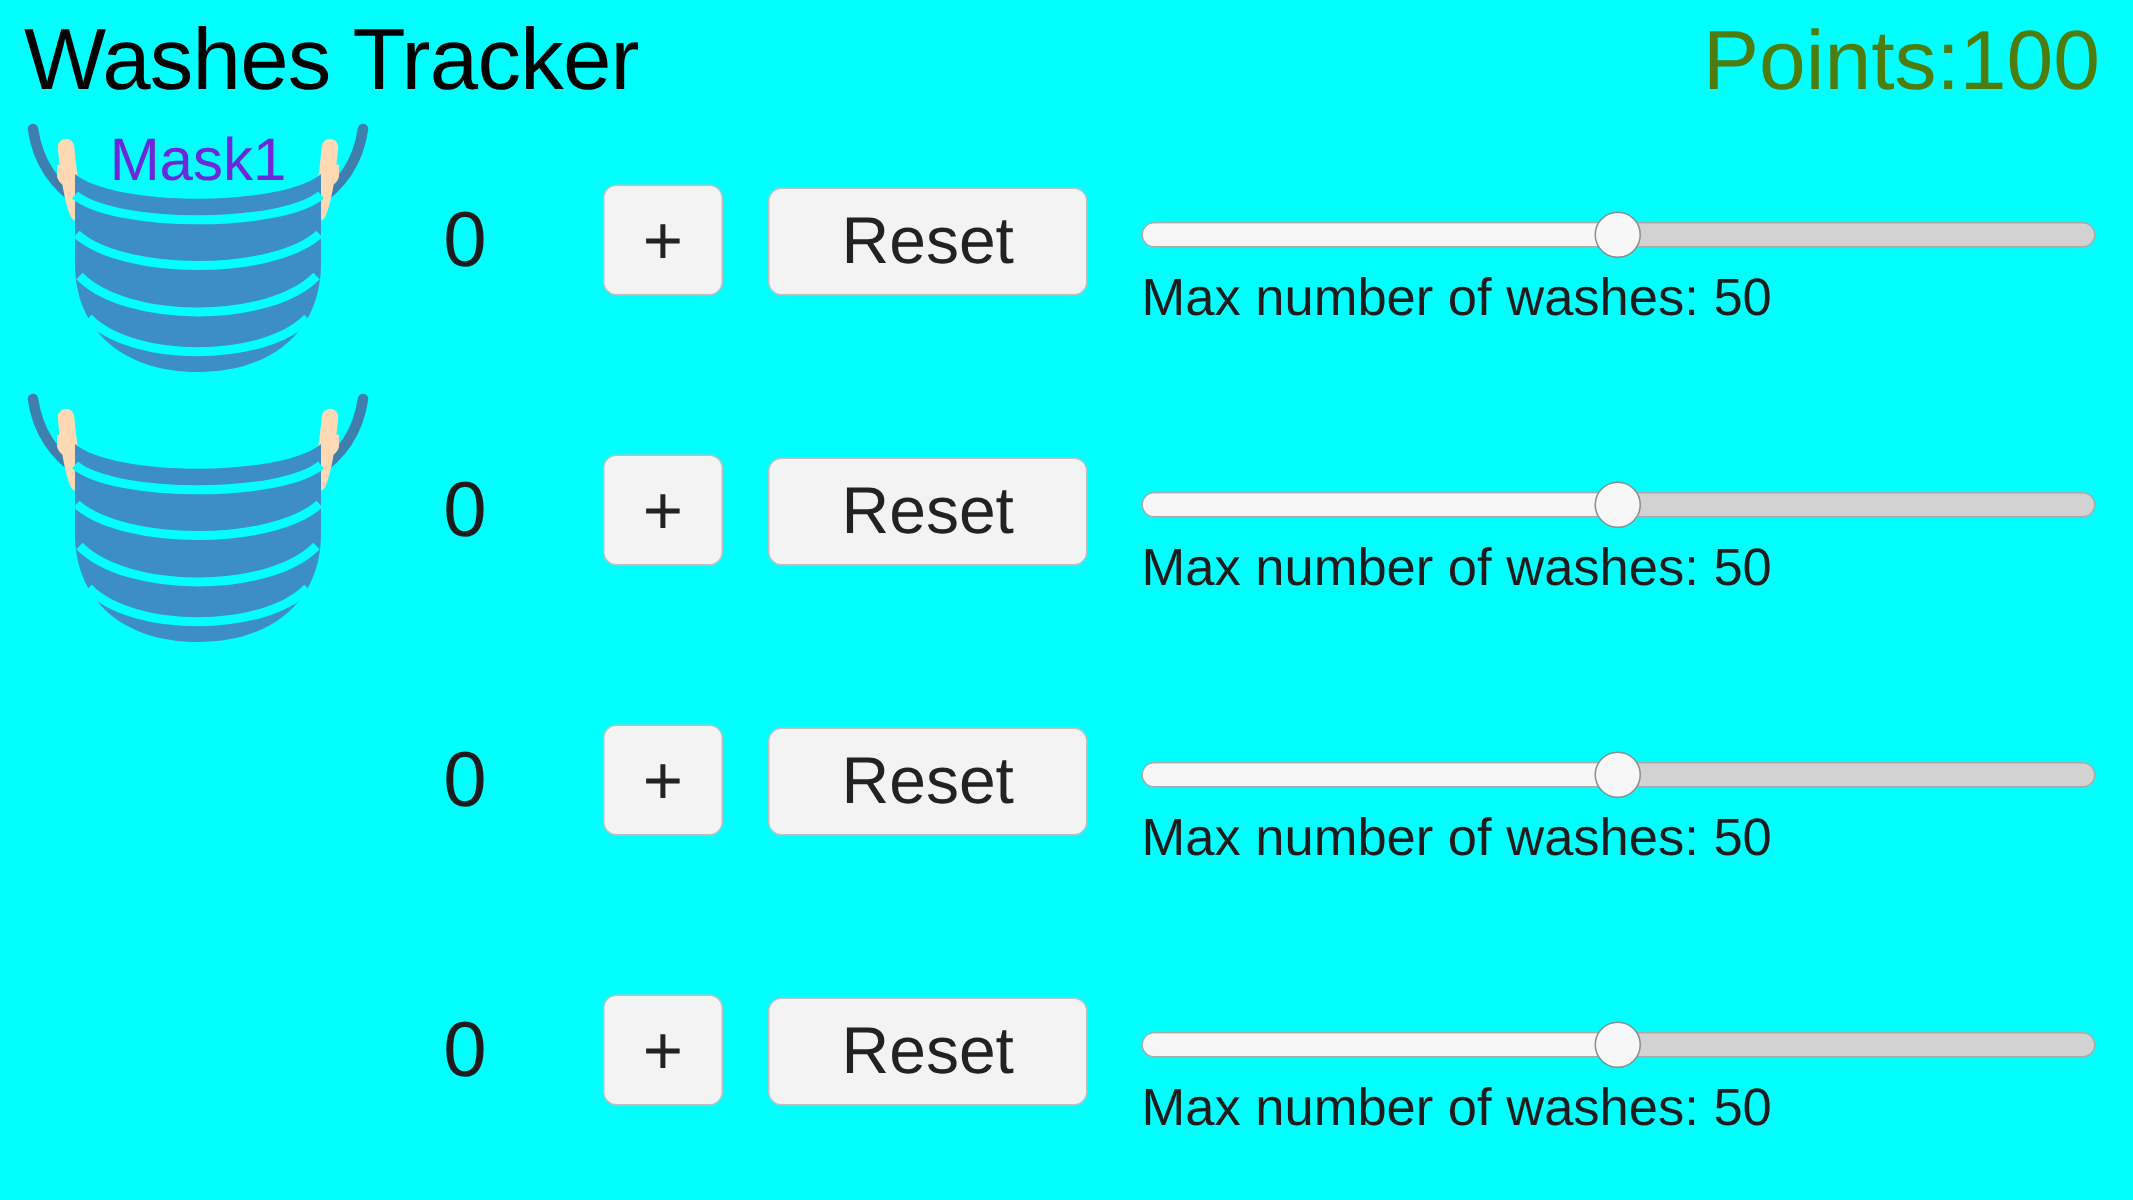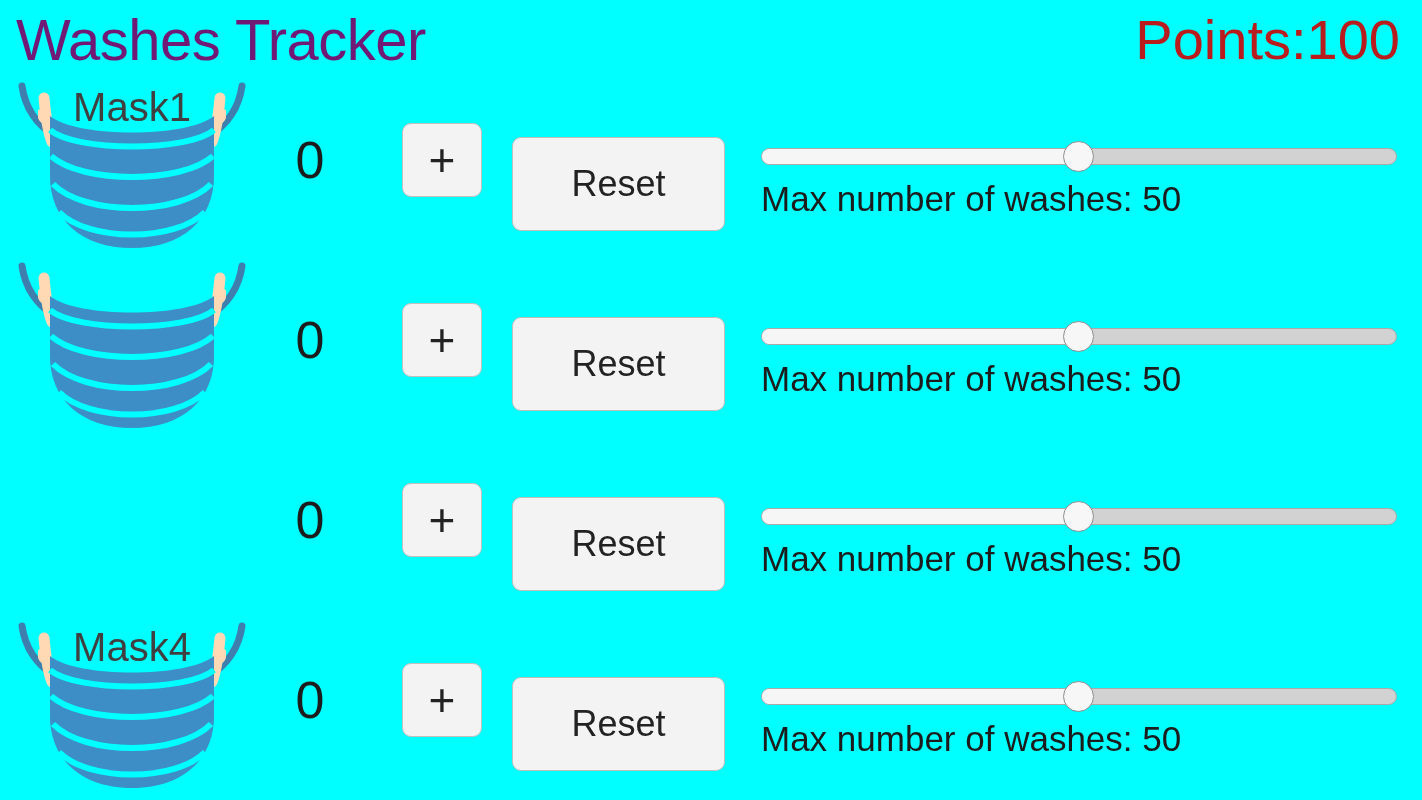--- a/index.html
+++ b/index.html
@@ -25,31 +25,31 @@
     height: 78px;
   }
   .app-title {
     position: absolute;
     left: 16px;
     top: 6px;
     font-size: 58px;
     line-height: 68px;
     font-weight: 400;
     letter-spacing: -0.5px;
-    color: #701a75;
+    color: #000000;
     white-space: nowrap;
   }
   .points-display {
     position: absolute;
     right: 22px;
     top: 6px;
     font-size: 56px;
     line-height: 68px;
     font-weight: 400;
-    color: #b91c1c;
+    color: #4d7c0f;
     white-space: nowrap;
     margin-left: 12px;
   }
   .points-display .points-label,
   .points-display .points-value { display: inline; }
 
   
   .mask-rows {
     position: absolute;
     top: 78px;
@@ -77,21 +77,21 @@
     display: block;
   }
   .mask-name {
     position: absolute;
     left: 0;
     top: 4px;
     width: 236px;
     text-align: center;
     font-size: 40px;
     line-height: 46px;
-    color: #404040;
+    color: #6d28d9;
     white-space: nowrap;
     z-index: 5;
   }
 
   
   .wash-count {
     position: absolute;
     left: 270px;
     top: 52px;
     width: 80px;
@@ -119,24 +119,24 @@
   .plus-btn {
     left: 402px;
     top: 45px;
     width: 80px;
     height: 74px;
     font-size: 46px;
     line-height: 46px;
   }
   .reset-btn {
     left: 512px;
-    top: 59px;
+    top: 47px;
     width: 213px;
-    height: 94px;
-    font-size: 36px;
+    height: 72px;
+    font-size: 44px;
     line-height: 46px;
   }
 
   
   .slider-area {
     position: absolute;
     left: 761px;
     top: 0;
     width: 636px;
     height: 180px;
@@ -257,35 +257,20 @@
     <div class="slider-area">
       <div class="slider-track">
         <div class="slider-fill" style="width: 49.8%;"></div>
       </div>
       <div class="slider-thumb" style="left: 49.8%;"></div>
       <div class="slider-caption">Max number of washes: 50</div>
     </div>
   </div>
 
   <div class="mask-row">
-    <div class="mask-icon-wrap">
-      <svg width="236" height="178" viewBox="0 0 236 178" xmlns="http://www.w3.org/2000/svg">
-        <path d="M8 6 C14 48 52 74 118 74 C184 74 222 48 228 6" fill="none" stroke="#3f7fae" stroke-width="7" stroke-linecap="round"></path>
-        <path d="M30 18 C32 40 34 52 38 62" fill="none" stroke="#ffd9b3" stroke-width="11" stroke-linecap="round"></path>
-        <path d="M206 18 C204 40 202 52 198 62" fill="none" stroke="#ffd9b3" stroke-width="11" stroke-linecap="round"></path>
-        <path d="M24 30 C30 28 34 34 33 40 C32 46 26 44 24 38 Z" fill="#ffd9b3"></path>
-        <path d="M212 30 C206 28 202 34 203 40 C204 46 210 44 212 38 Z" fill="#ffd9b3"></path>
-        <path d="M36 36 C62 58 174 58 200 36 L200 96 C200 140 168 168 118 168 C68 168 36 140 36 96 Z" fill="#3d8ec6"></path>
-        <path d="M36 50 C62 72 174 72 200 50" fill="none" stroke="#00ffff" stroke-width="6"></path>
-        <path d="M37 76 C68 104 168 104 199 76" fill="none" stroke="#00ffff" stroke-width="6"></path>
-        <path d="M39 104 C70 136 166 136 197 104" fill="none" stroke="#00ffff" stroke-width="6"></path>
-        <path d="M45 132 C74 162 162 162 191 132" fill="none" stroke="#00ffff" stroke-width="6"></path>
-      </svg>
-      <div class="mask-name">Mask4</div>
-    </div>
     <div class="wash-count">0</div>
     <button class="btn plus-btn">+</button>
     <button class="btn reset-btn">Reset</button>
     <div class="slider-area">
       <div class="slider-track">
         <div class="slider-fill" style="width: 49.8%;"></div>
       </div>
       <div class="slider-thumb" style="left: 49.8%;"></div>
       <div class="slider-caption">Max number of washes: 50</div>
     </div>

